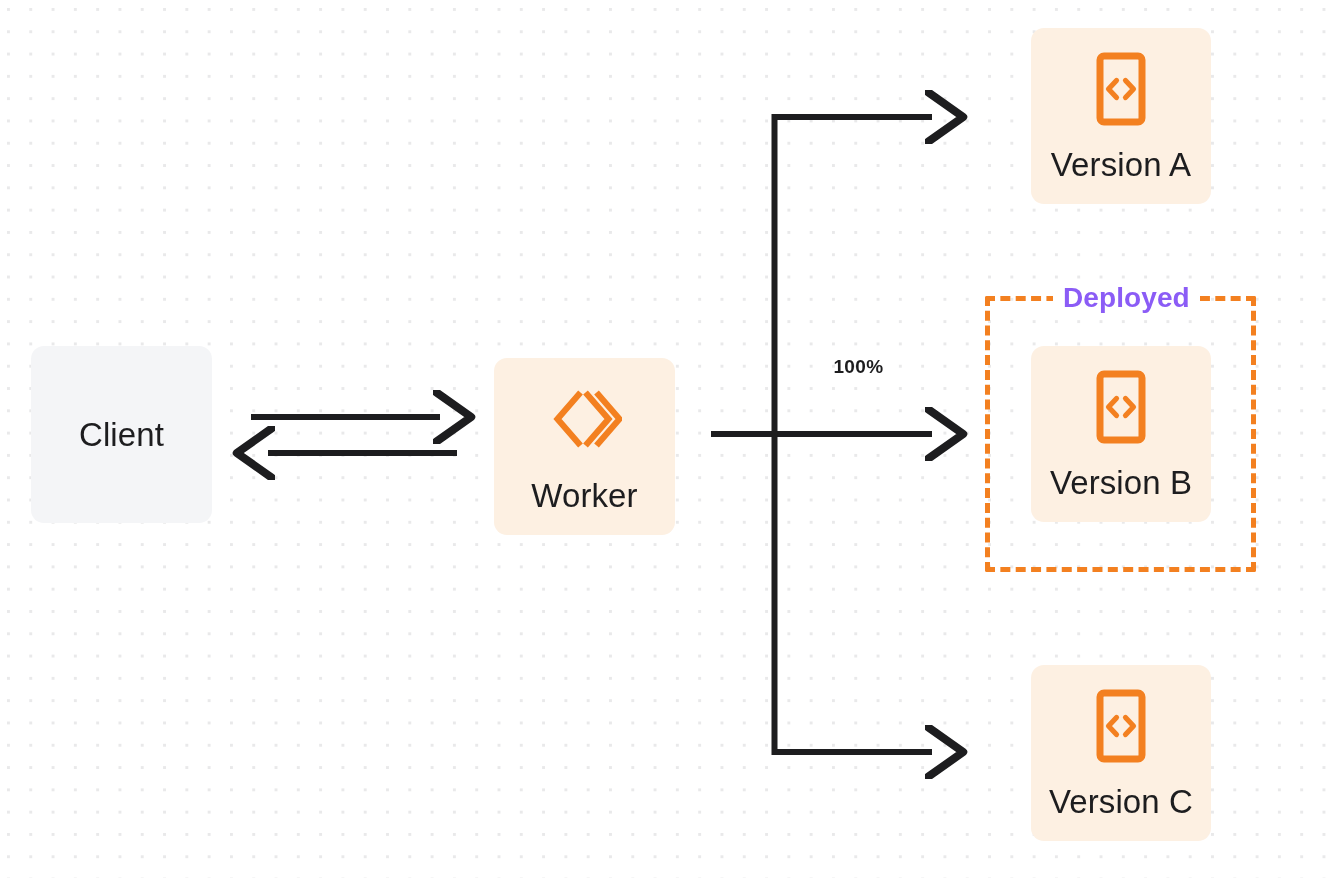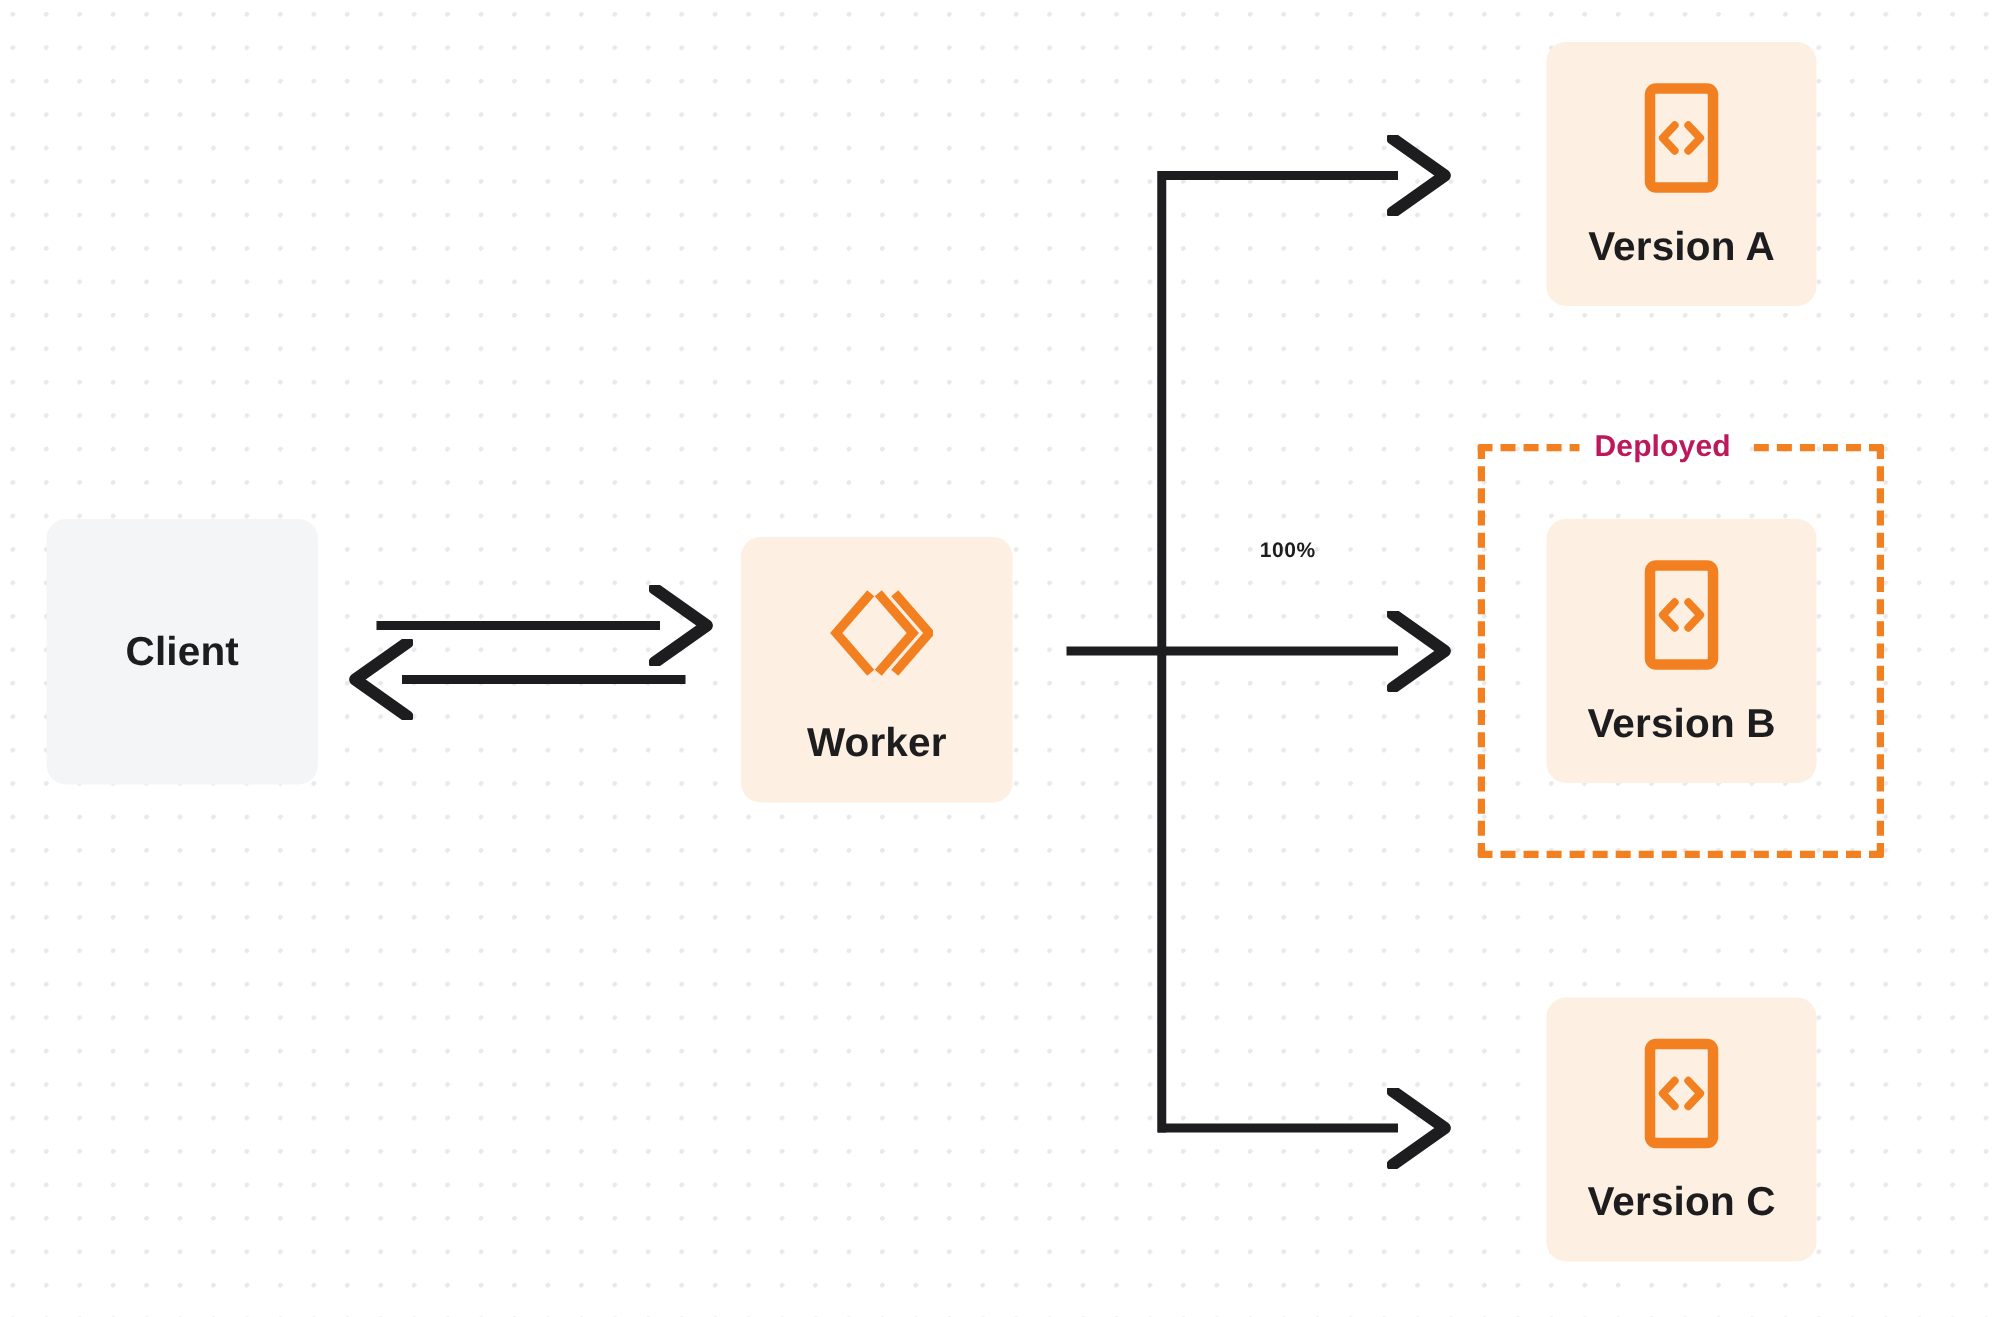--- a/index.html
+++ b/index.html
@@ -28,22 +28,22 @@
   .node {
     position: absolute;
     box-sizing: border-box;
     border-radius: 13px;
     display: flex;
     flex-direction: column;
     align-items: center;
     justify-content: center;
   }
   .node-label {
-    font-size: 27px;
-    font-weight: 700;
+    font-size: 33px;
+    font-weight: 400;
     color: #1d1d1f;
     letter-spacing: 0.1px;
     line-height: 1;
     text-align: center;
   }
 
   
   #client-node {
     left: 31px;
     top: 346px;
@@ -87,22 +87,22 @@
     border: 5px dashed #f38020;
     border-radius: 2px;
     background: transparent;
   }
   #deployed-label {
     position: absolute;
     left: 1053px;
     top: 285px;
     padding: 0 10px;
     background: #ffffff;
-    color: #be185d;
-    font-size: 20px;
+    color: #8b5cf6;
+    font-size: 28px;
     font-weight: 700;
     line-height: 26px;
     letter-spacing: 0.1px;
     white-space: nowrap;
   }
 
   
   #connectors {
     position: absolute;
     left: 0;
@@ -113,21 +113,21 @@
   }
 
   
   #traffic-label {
     position: absolute;
     left: 786px;
     top: 350px;
     width: 145px;
     text-align: center;
     color: #1d1d1f;
-    font-size: 14px;
+    font-size: 19px;
     font-weight: 700;
     line-height: 33px;
     letter-spacing: 0.4px;
   }
   #traffic-label .traffic-line { display: block; }
 </style>
 </head>
 <body>
 
 <div id="canvas">

